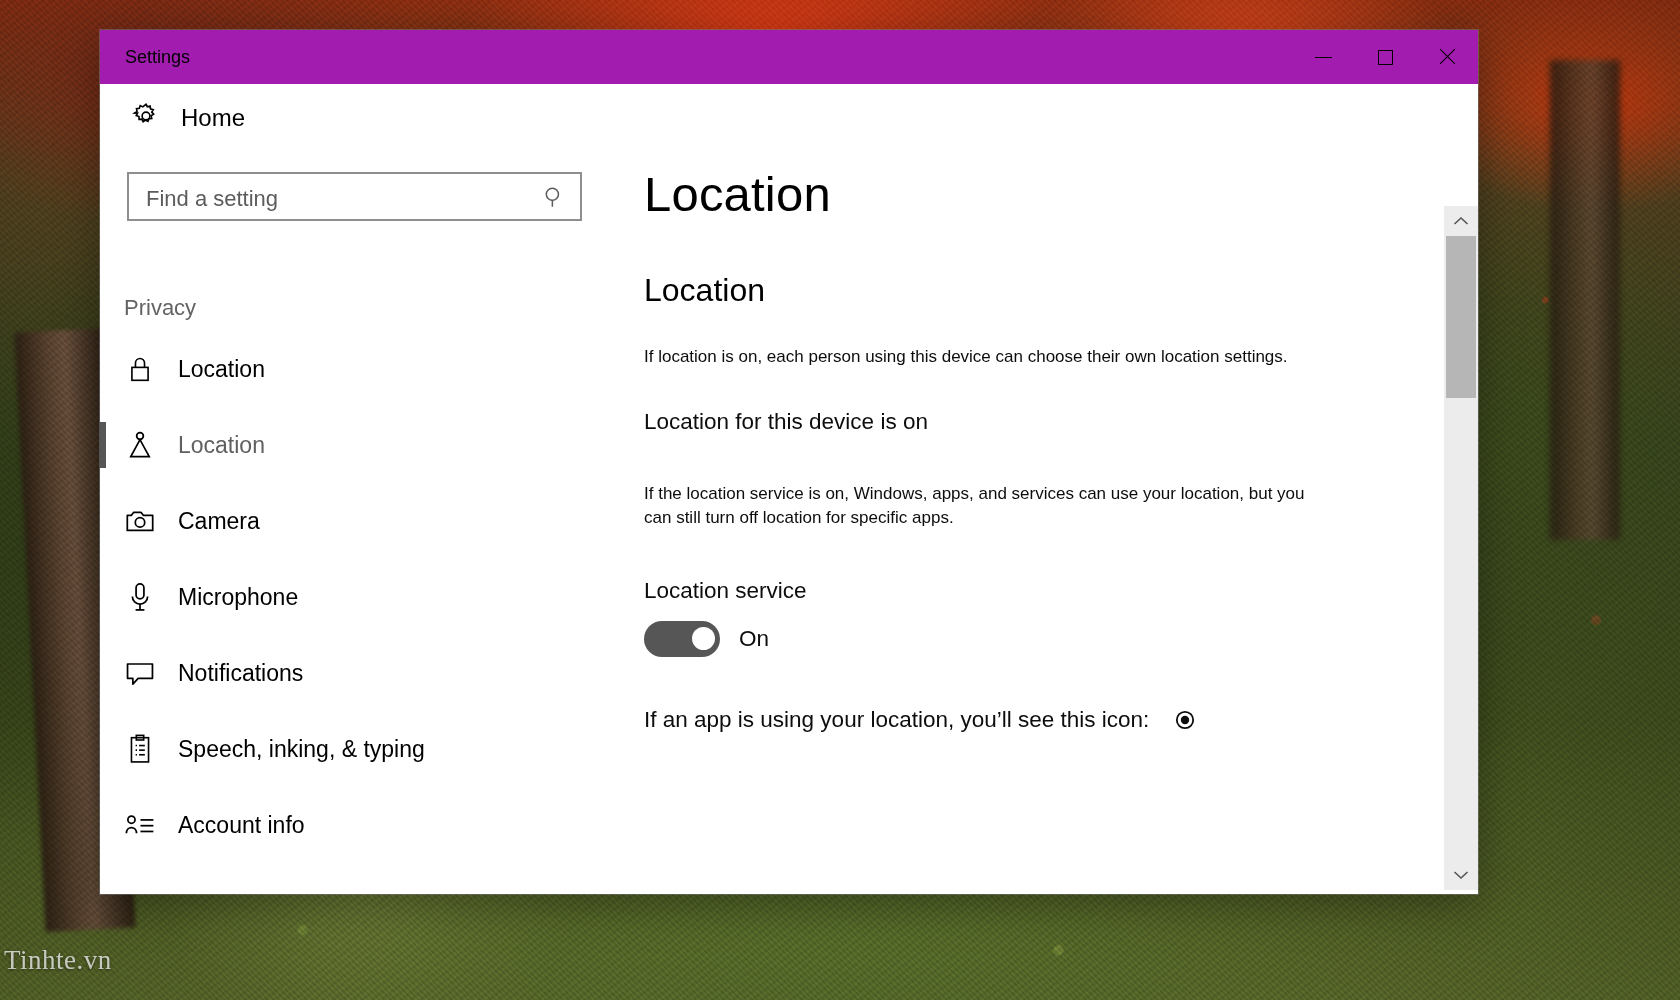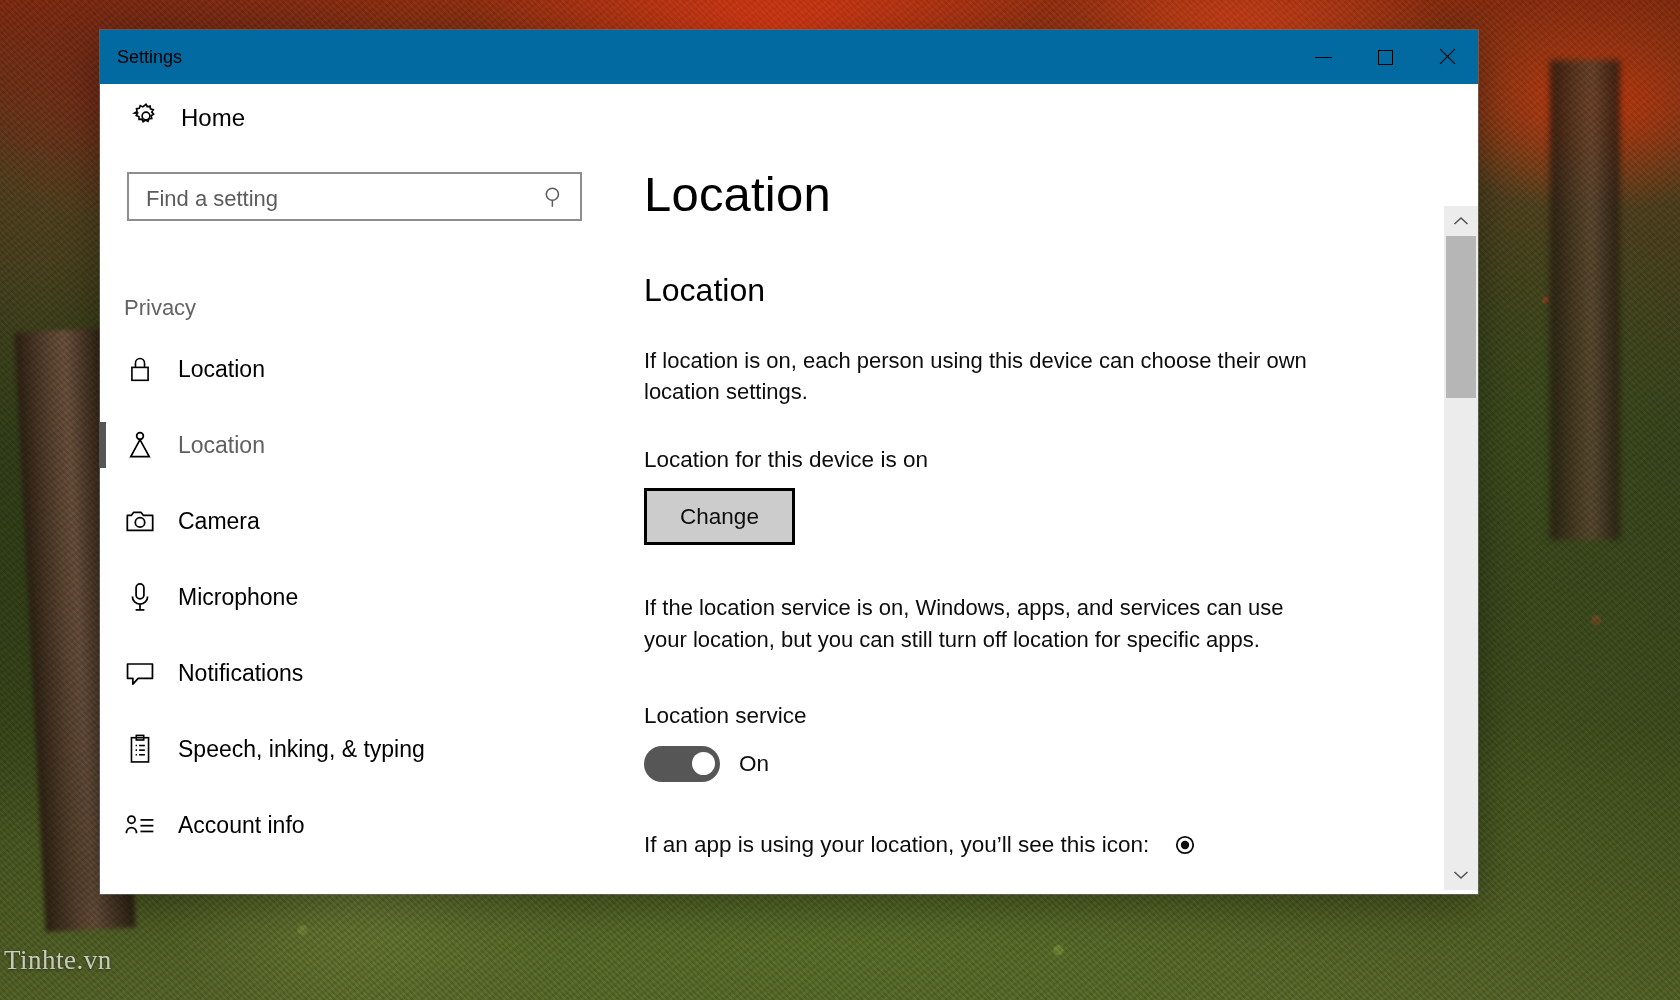--- a/index.html
+++ b/index.html
@@ -95,22 +95,23 @@
     display: flex;
     flex-direction: column;
     overflow: hidden;
   }
 
   .titlebar {
     height: 54px;
     flex: 0 0 54px;
     display: flex;
     align-items: flex-start;
-    background: #0369a1;
-    position: relative;
+    background: #a21caf;
+    position: relative;
+    padding-left: 8px;
   }
   .title-text {
     font-size: 18px;
     color: #000;
     padding: 18px 0 0 17px;
     line-height: 1;
   }
   .win-buttons {
     position: absolute;
     right: 0;
@@ -261,21 +262,21 @@
     letter-spacing: .2px;
   }
   .group-title {
     font-size: 32px;
     font-weight: normal;
     color: #000;
     margin-top: 55px;
     line-height: 1;
   }
   .para {
-    font-size: 22px;
+    font-size: 17px;
     color: #0d0d0d;
     line-height: 1.42;
     max-width: 680px;
     margin-top: 39px;
   }
   .status-line {
     font-size: 22.5px;
     color: #0d0d0d;
     margin-top: 40px;
   }
@@ -517,21 +518,20 @@
         <div class="content-scroll">
 
           <h1 class="page-title">Location</h1>
 
           <h2 class="group-title">Location</h2>
 
           <p class="para">If location is on, each person using this device can choose their own location settings.</p>
 
           <div class="status-line">Location for this device is on</div>
 
-          <button class="change-button">Change</button>
 
           <p class="para para-2">If the location service is on, Windows, apps, and services can use your location, but you can still turn off location for specific apps.</p>
 
           <div class="toggle-label">Location service</div>
 
           <div class="toggle-row">
             <div class="switch">
               <span class="knob"></span>
             </div>
             <span class="switch-state">On</span>

